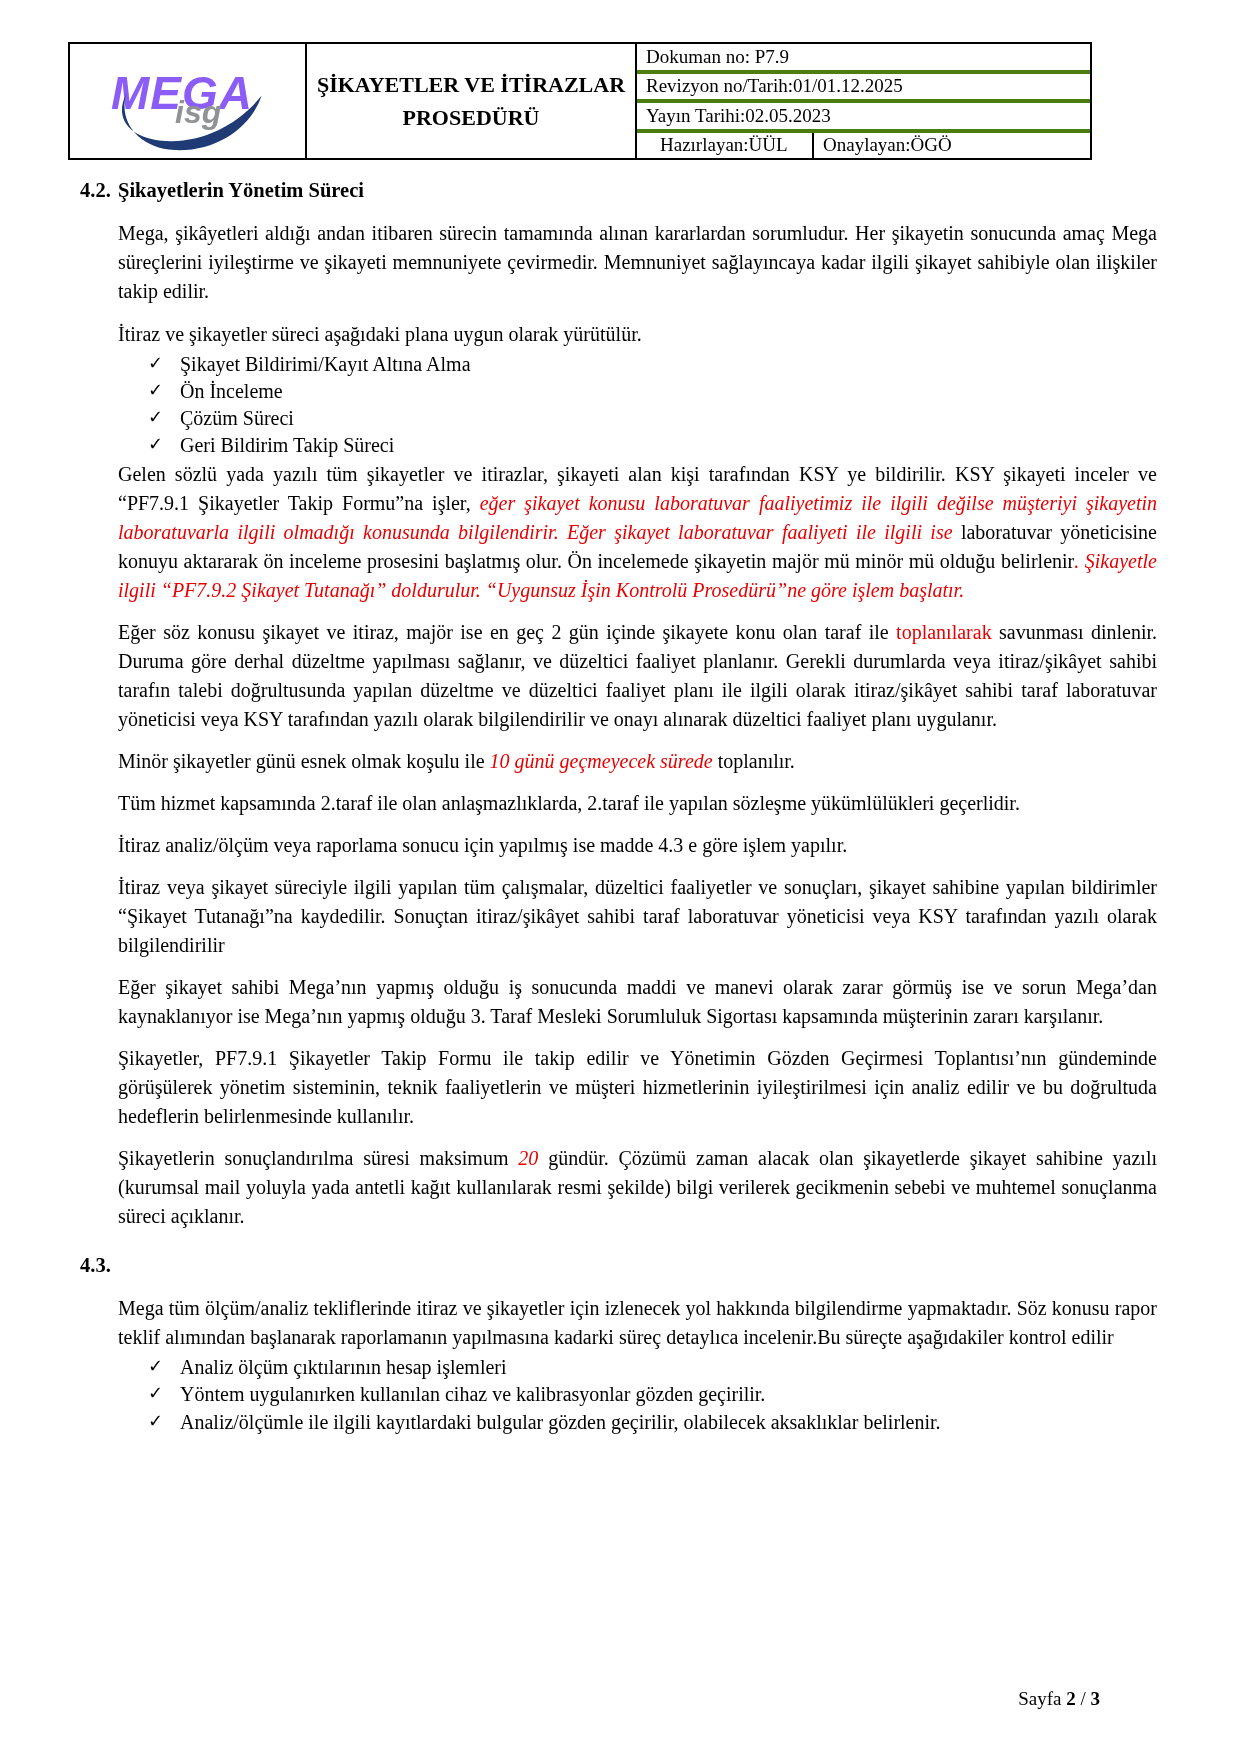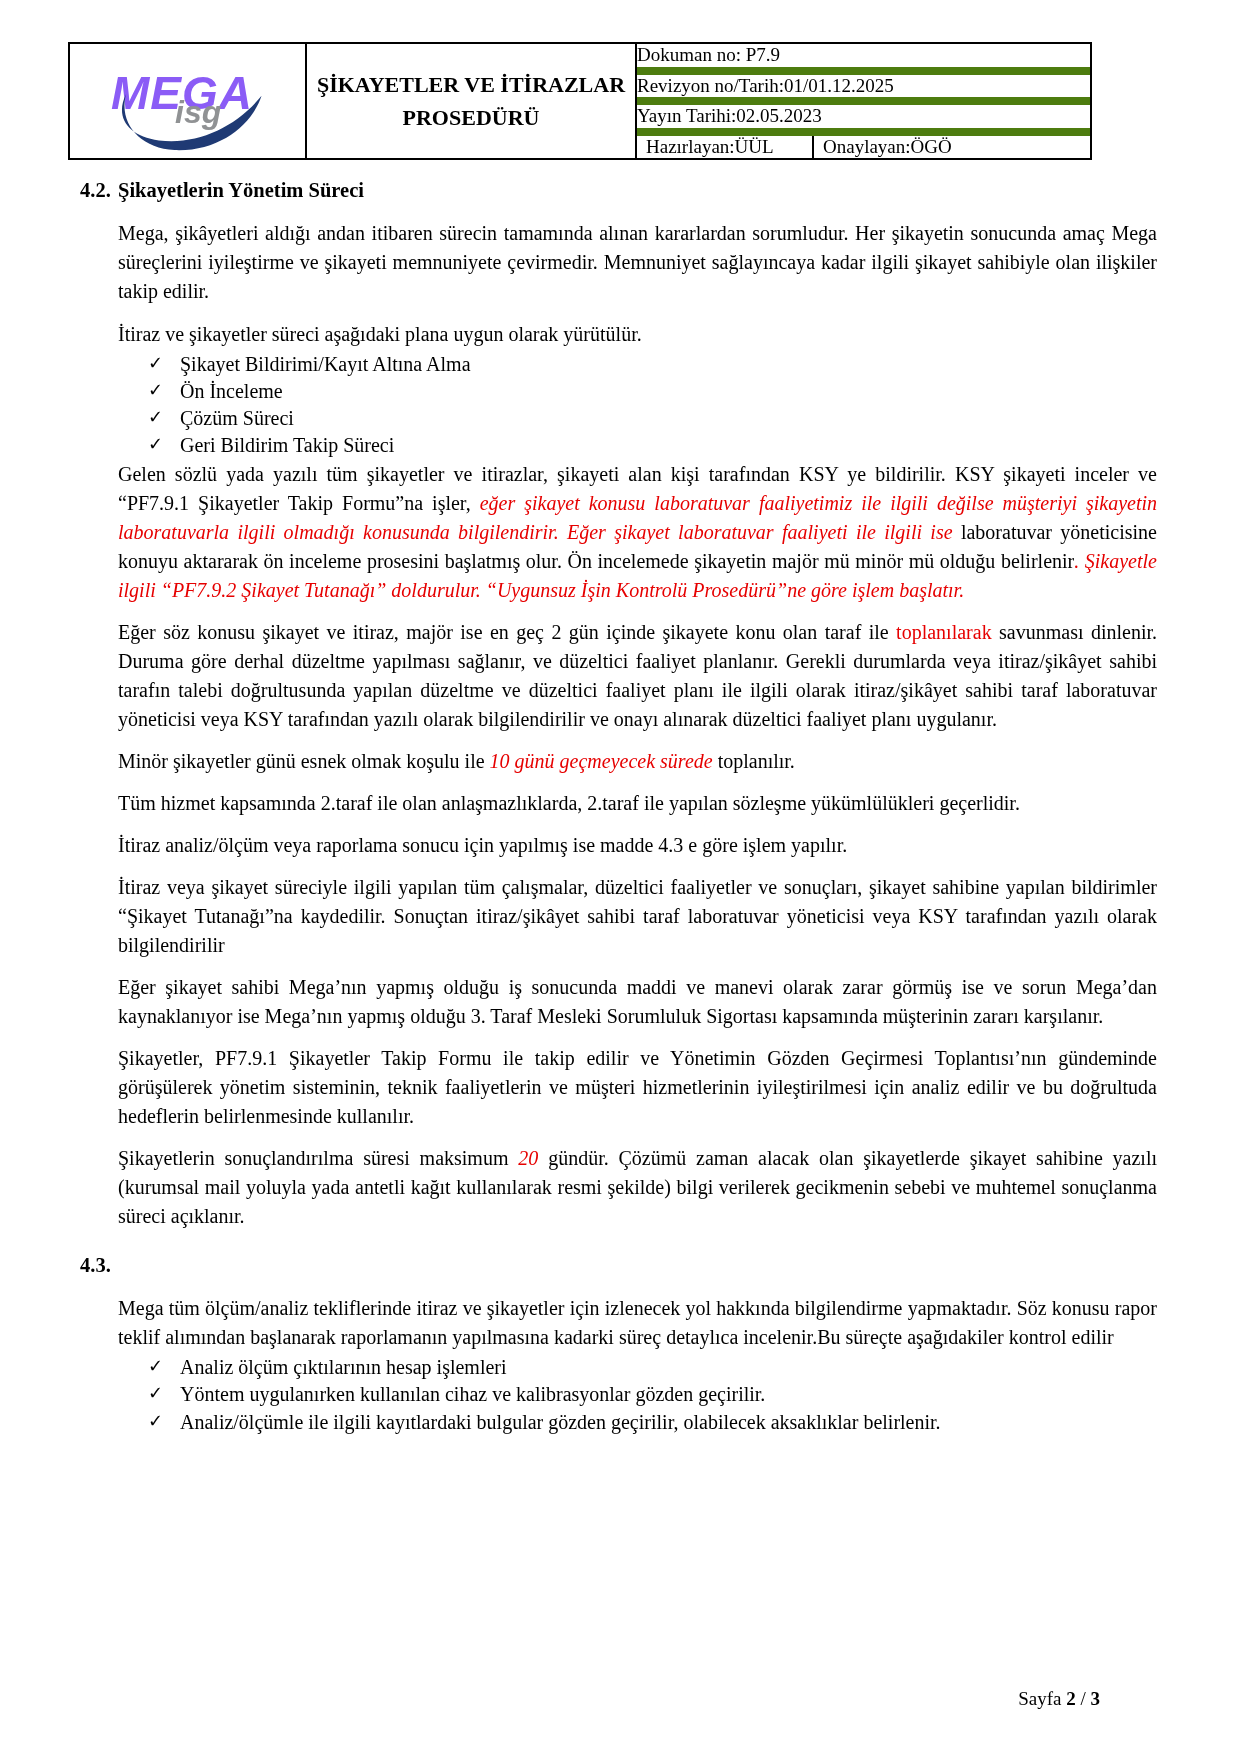--- a/index.html
+++ b/index.html
@@ -4,24 +4,24 @@
 <style>
   html,body{margin:0;padding:0;background:#ffffff;}
   body{width:1240px;height:1755px;position:relative;font-family:"Liberation Serif","DejaVu Serif",serif;color:#000;}
   .page{position:absolute;inset:0;background:#fff;overflow:hidden;}
 
   
   .hdr{position:absolute;left:68px;top:42px;width:1024px;height:118px;border:2px solid #000;box-sizing:border-box;display:flex;background:#fff;}
   .logo-cell{width:237px;box-sizing:border-box;border-right:2px solid #000;display:flex;align-items:center;justify-content:center;}
   .title-cell{width:330px;box-sizing:border-box;border-right:2px solid #000;display:flex;flex-direction:column;align-items:center;justify-content:center;text-align:left;font-weight:bold;font-size:22px;line-height:1.5;}
   .info-col{flex:1;display:flex;flex-direction:column;}
-  .info-row{flex:1;box-sizing:border-box;border-bottom:8px solid #4d7c0f;display:flex;align-items:center;font-size:19px;}
+  .info-row{flex:1;box-sizing:border-box;border-bottom:4px solid #4d7c0f;display:flex;align-items:center;padding-left:9px;font-size:19px;}
   .info-row:last-child{border-bottom:none;}
   .info-split{padding-left:0;}
-  .info-split .cell-l{width:177px;box-sizing:border-box;border-right:2px solid #000;align-self:stretch;display:flex;align-items:center;padding-left:9px;}
+  .info-split .cell-l{width:177px;box-sizing:border-box;border-right:2px solid #000;align-self:stretch;display:flex;align-items:center;padding-left:23px;}
   .info-split .cell-r{flex:1;display:flex;align-items:center;padding-left:9px;}
 
   
   .logo{position:relative;width:205px;height:102px;}
   .logo-mega{position:absolute;left:26px;top:16px;font-family:"Liberation Sans","DejaVu Sans",sans-serif;font-weight:bold;font-style:italic;font-size:46px;color:#8b5cf6;letter-spacing:1px;}
   .logo-isg{position:absolute;left:90px;top:44px;font-family:"Liberation Sans","DejaVu Sans",sans-serif;font-weight:bold;font-style:italic;font-size:32px;color:#909294;}
   .logo-swoosh{position:absolute;left:22px;top:42px;width:162px;height:60px;}
 
   
   .content{position:absolute;left:80px;top:176px;width:1085px;}

